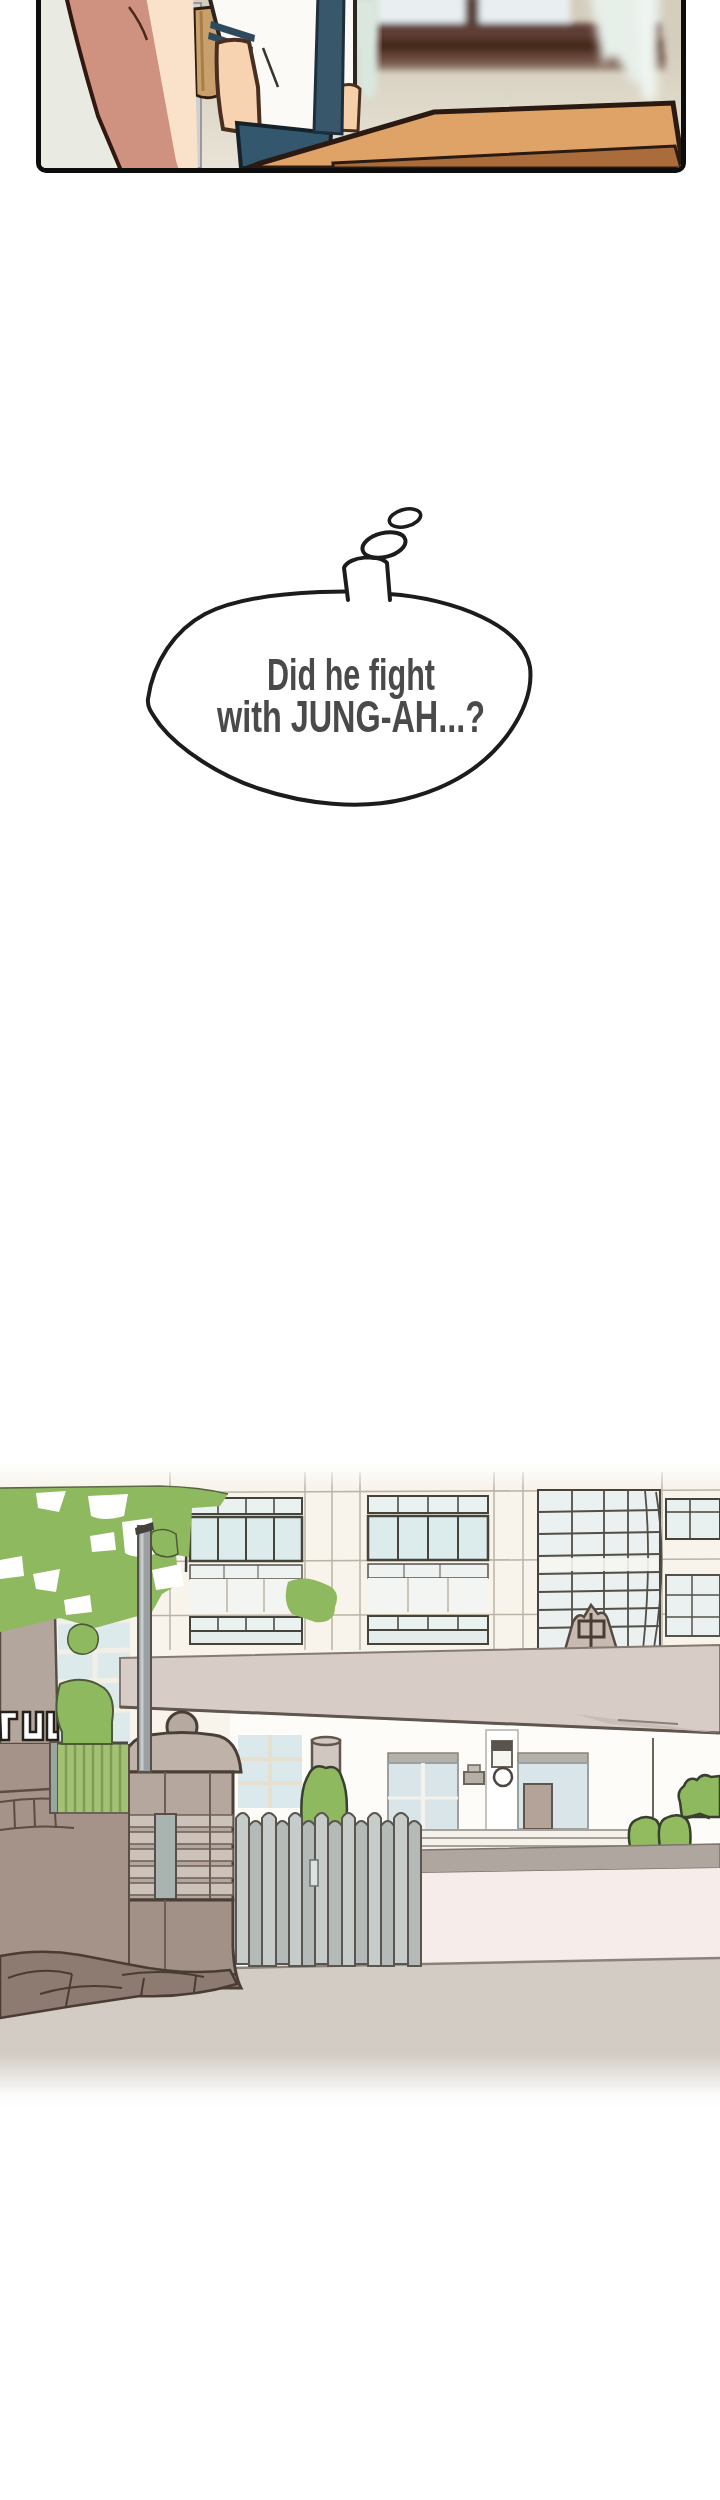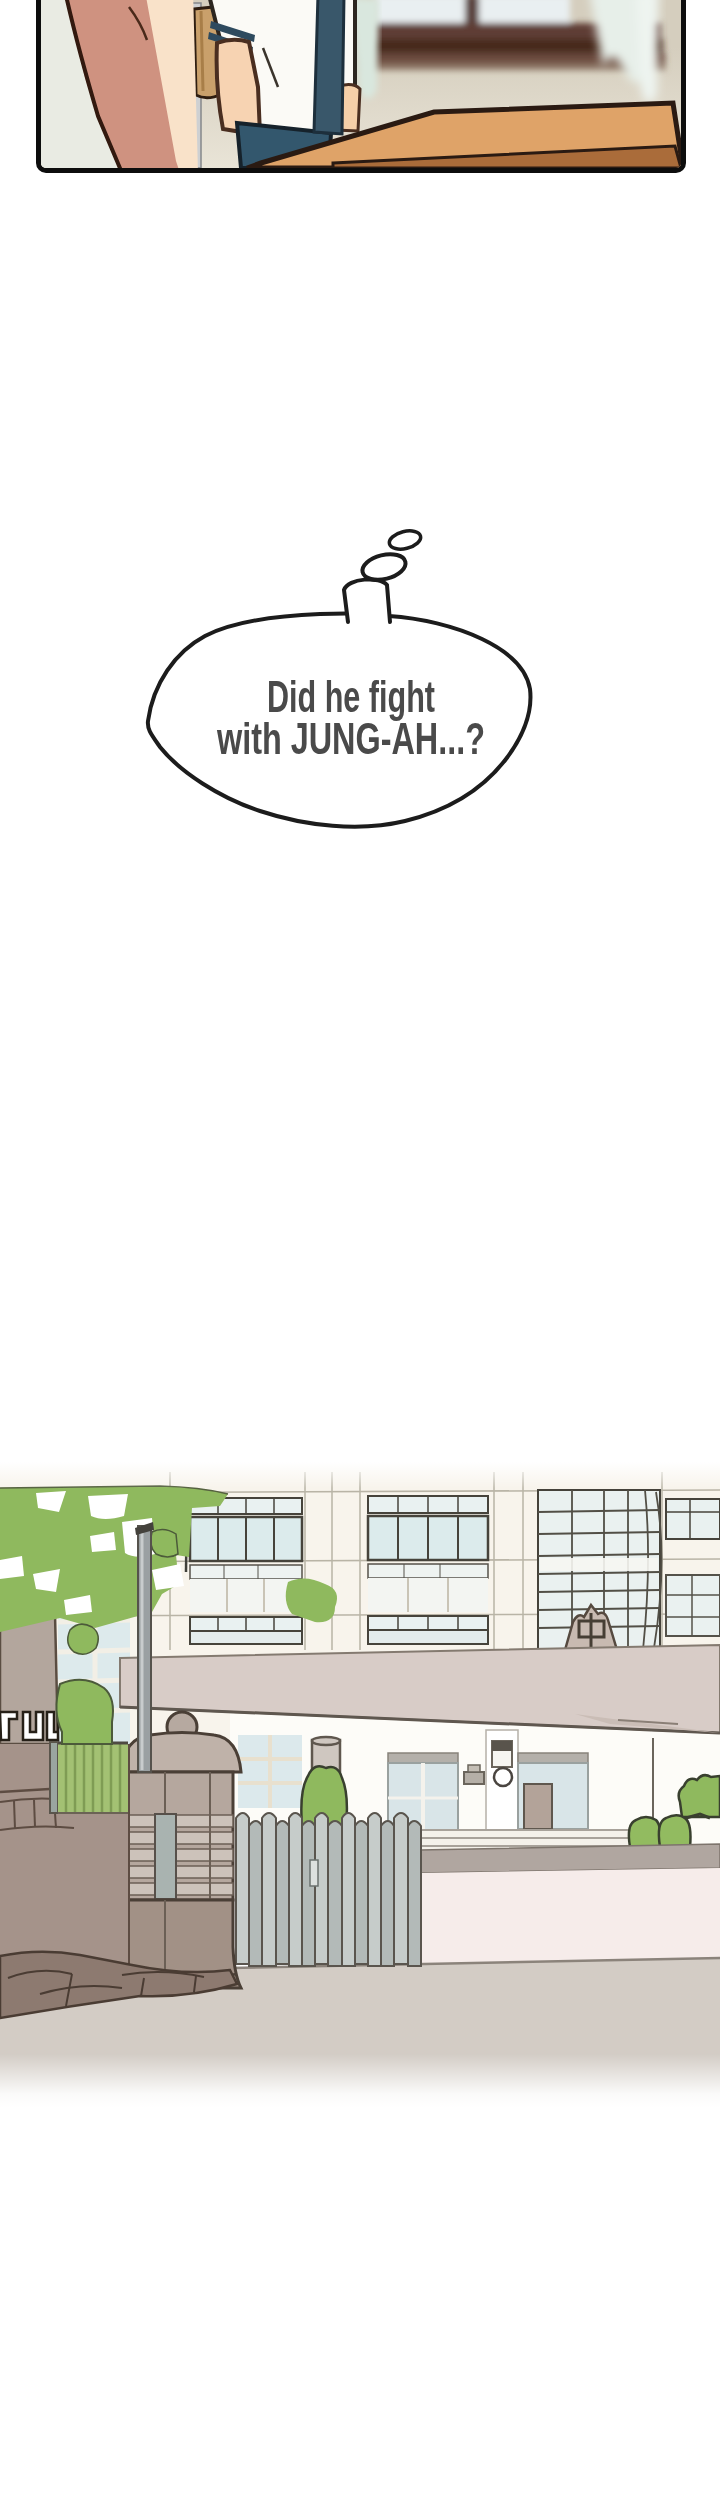--- a/index.html
+++ b/index.html
@@ -72,21 +72,21 @@
   <path d="M24,-4 L104,-4 L135,166 L139,178 L81,178 L76,166 L57,121 L44,83 Z" fill="#cf9280"></path>
   <path d="M24,-4 Q36,50 57,121 L76,166 L81,178" fill="none" stroke="#32190f" stroke-width="4"></path>
   <path d="M88,12 Q100,28 106,45" fill="none" stroke="#4a2a1a" stroke-width="2.5"></path>
 
   <path d="M393,117 L632,108 L642,173 L206,173 L220,168 Z" fill="#dfa368" stroke="#2a1a12" stroke-width="5"></path>
 
   <path d="M292,168 L634,151 L640,173 L292,173 Z" fill="#aa6c3a" stroke="#2a1a12" stroke-width="3"></path>
 </svg>
 </div>
 
-<div class="abs" style="left:120px;top:504px;width:440px;height:370px;">
+<div class="abs" style="left:120px;top:482px;width:440px;height:370px;">
 <svg width="440" height="370" viewBox="0 0 440 370">
 
   <path d="M28,217 C33,180 55,148 85,132 C110,119 150,112 200,110 C223,109 248,109 269,112 C300,114 335,122 362,135 C385,146 406,162 410,185 C413,210 401,235 386,255 C363,285 330,306 285,317 C240,328 185,322 140,307 C100,294 60,268 40,243 C31,230 27,225 28,217 Z" fill="#ffffff" stroke="#1c1c1c" stroke-width="4"></path>
 
   <path d="M228,118 L224,86 C228,74 260,72 267,81 L270,118" fill="#ffffff" stroke="#1c1c1c" stroke-width="4" stroke-linecap="round"></path>
 
   <ellipse cx="264" cy="63" rx="22" ry="12" transform="rotate(-14 264 63)" fill="#ffffff" stroke="#1c1c1c" stroke-width="4"></ellipse>
 
   <ellipse cx="285" cy="36" rx="16" ry="8.5" transform="rotate(-14 285 36)" fill="#ffffff" stroke="#1c1c1c" stroke-width="3.5"></ellipse>
 

